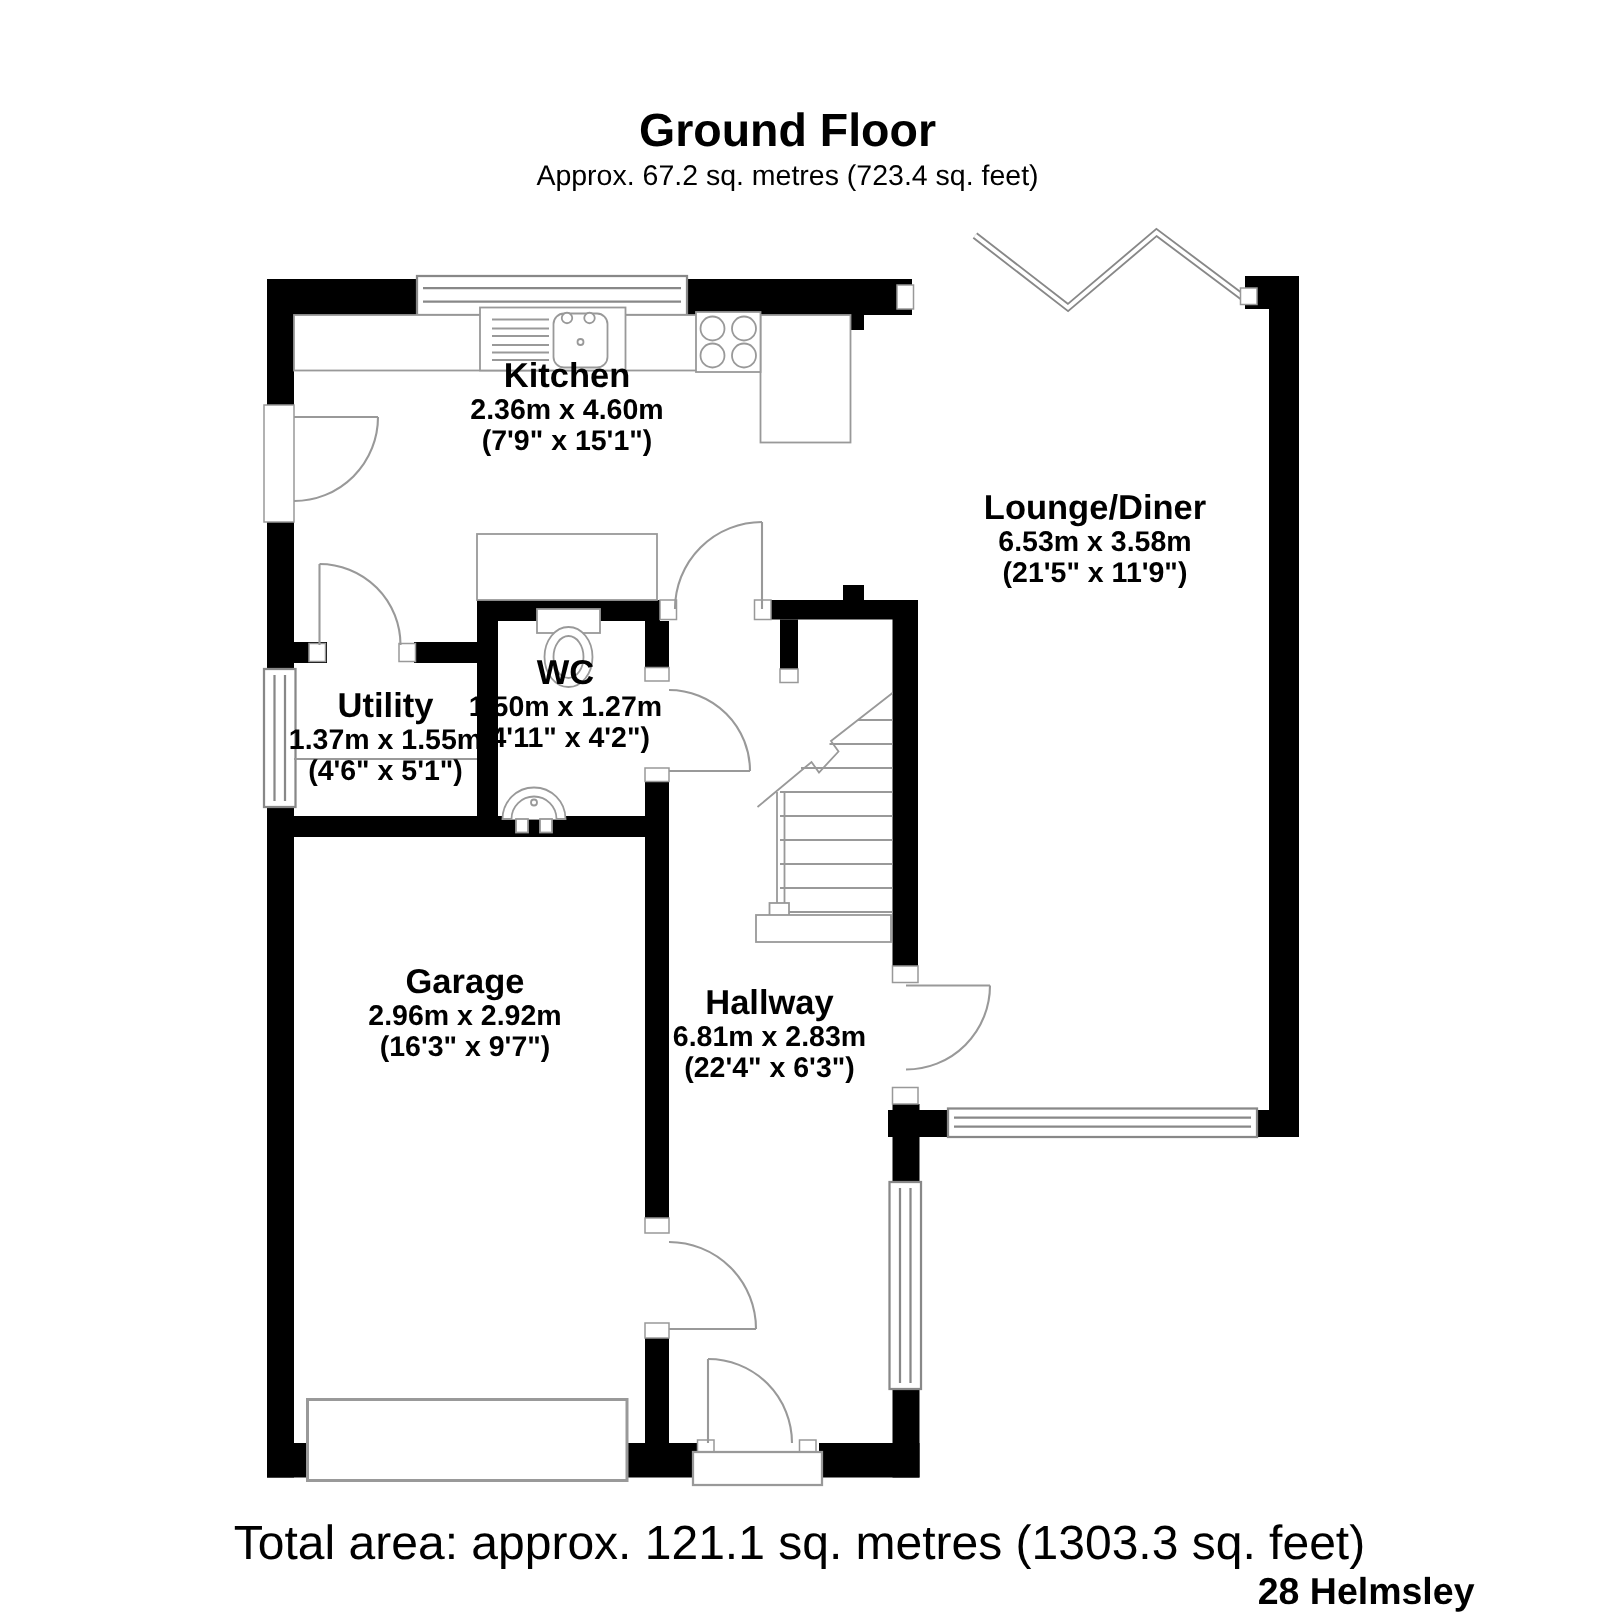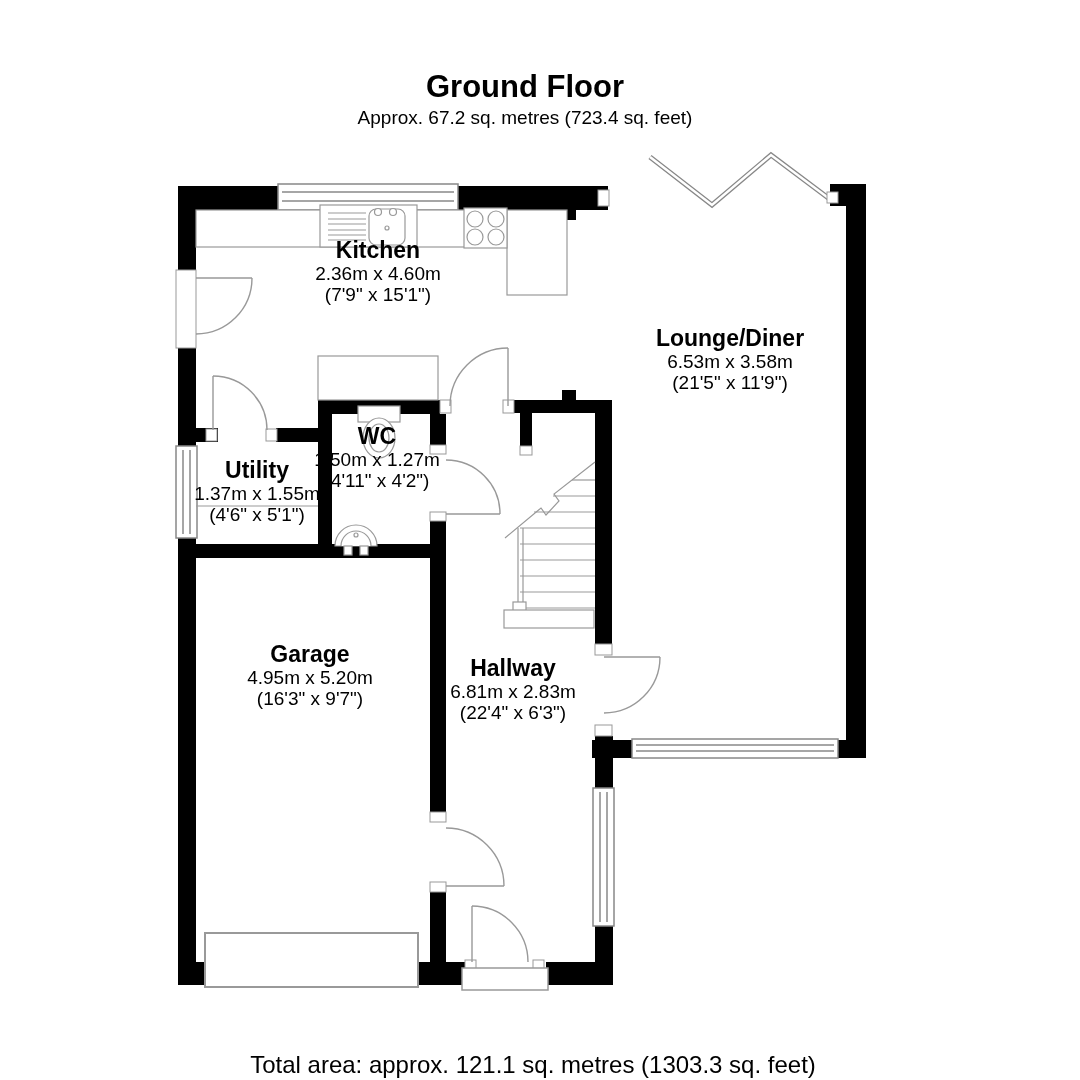--- a/index.html
+++ b/index.html
@@ -3,25 +3,25 @@
 <meta charset="utf-8">
 <style>
   html,body{margin:0;padding:0;background:#fff;}
   #plan{position:relative;width:1080px;height:1080px;background:#fff;
         font-family:"Liberation Sans",sans-serif;color:#000;overflow:hidden;border-radius:19px;}
   #plan svg{position:absolute;left:0;top:0;}
   .hdr{position:absolute;left:525px;top:70px;transform:translateX(-50%);text-align:center;width:700px;}
   .hdr .t{font-size:31px;font-weight:bold;line-height:34px;}
   .hdr .s{font-size:19px;line-height:22px;margin-top:3px;}
   .ftr{position:absolute;left:533px;top:1014px;transform:translateX(-50%);text-align:center;width:900px;}
-  .ftr .a{font-size:24px;line-height:29px;margin-top:36px;}
+  .ftr .a{font-size:32px;line-height:29px;}
   .ftr .b{font-size:25px;font-weight:bold;line-height:30px;margin-top:3px;text-align:right;}
   .room-label{position:absolute;transform:translateX(-50%);text-align:center;white-space:nowrap;}
   .room-name{display:block;font-size:23px;font-weight:bold;line-height:25px;text-align:center;}
-  .room-dim{display:block;font-size:19px;line-height:21px;}
+  .room-dim{display:block;font-size:19px;line-height:21px;font-weight:bold;}
 </style>
 </head>
 <body>
 
 <div id="plan">
 
   <svg width="1080" height="1080" viewBox="0 0 1080 1080">
 
     <g fill="#000">
       <rect x="178" y="186" width="102" height="24"></rect>
@@ -218,29 +218,29 @@
     <span class="room-dim">6.53m x 3.58m</span>
     <span class="room-dim">(21'5" x 11'9")</span>
   </div>
 
   <div class="room-label" style="left:257px;top:458px;">
     <span class="room-name">Utility</span>
     <span class="room-dim">1.37m x 1.55m</span>
     <span class="room-dim">(4'6" x 5'1")</span>
   </div>
 
-  <div class="room-label" style="left:377px;top:424px;">
+  <div class="room-label" style="left:377px;top:436px;">
     <span class="room-name">WC</span>
     <span class="room-dim">1.50m x 1.27m</span>
     <span class="room-dim">(4'11" x 4'2")</span>
   </div>
 
   <div class="room-label" style="left:310px;top:642px;">
     <span class="room-name">Garage</span>
-    <span class="room-dim">4.95m x 5.20m</span>
+    <span class="room-dim">2.96m x 2.92m</span>
     <span class="room-dim">(16'3" x 9'7")</span>
   </div>
 
   <div class="room-label" style="left:513px;top:656px;">
     <span class="room-name">Hallway</span>
     <span class="room-dim">6.81m x 2.83m</span>
     <span class="room-dim">(22'4" x 6'3")</span>
   </div>
 
   <div class="ftr">

